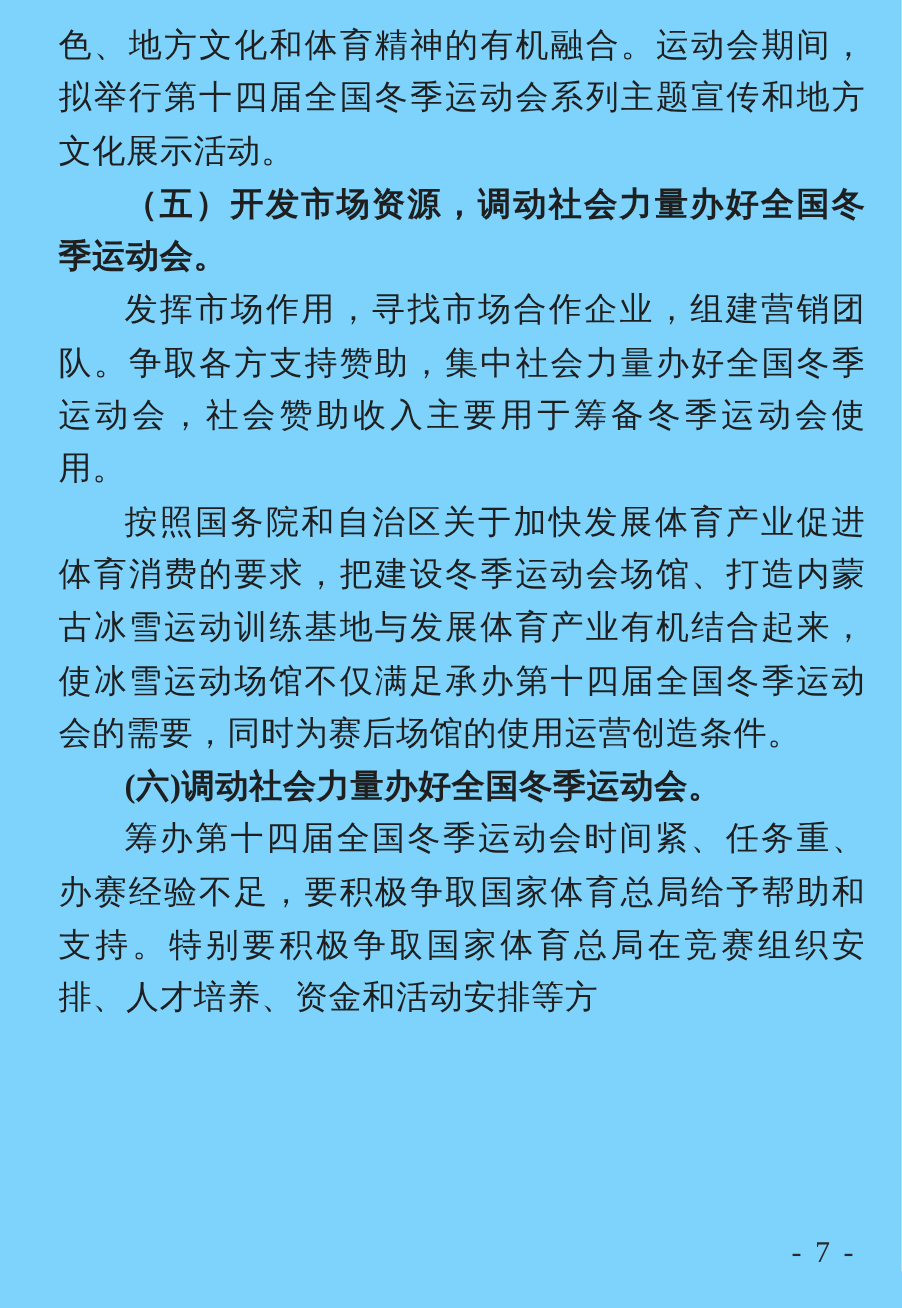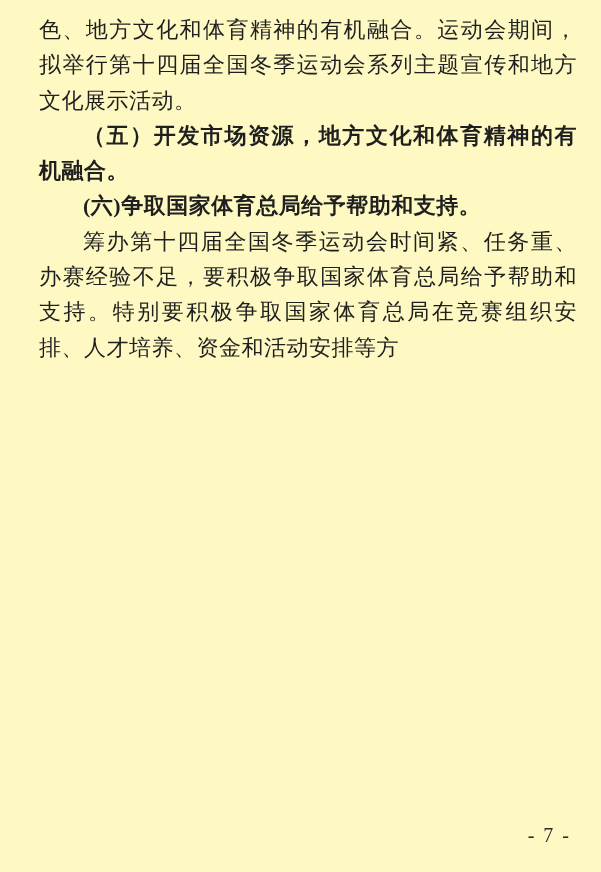--- a/index.html
+++ b/index.html
@@ -4,21 +4,21 @@
 <style>
   html, body {
     margin: 0;
     padding: 0;
     background: #e8e8e8;
   }
   .page {
     position: relative;
     width: 601px;
     height: 872px;
-    background: #fef9c3;
+    background: #7dd3fc;
     overflow: hidden;
     font-family: "Liberation Serif", "DejaVu Serif", serif;
   }
   .text-body {
     position: absolute;
     left: 39px;
     top: 12px;
     width: 538px;
     color: #1f1f1f;
     font-size: 22px;
@@ -46,18 +46,20 @@
     letter-spacing: 2px;
     font-family: "Liberation Serif", "DejaVu Serif", serif;
   }
 </style>
 </head>
 <body>
 
 <div class="page">
   <div class="text-body">
       <p class="para body">色、地方文化和体育精神的有机融合。运动会期间，拟举行第十四届全国冬季运动会系列主题宣传和地方文化展示活动。</p>
-      <p class="para heading indent">（五）开发市场资源，地方文化和体育精神的有机融合。</p>
-      <p class="para heading indent">(六)争取国家体育总局给予帮助和支持。</p>
+      <p class="para heading indent">（五）开发市场资源，调动社会力量办好全国冬季运动会。</p>
+      <p class="para body indent">发挥市场作用，寻找市场合作企业，组建营销团队。争取各方支持赞助，集中社会力量办好全国冬季运动会，社会赞助收入主要用于筹备冬季运动会使用。</p>
+      <p class="para body indent">按照国务院和自治区关于加快发展体育产业促进体育消费的要求，把建设冬季运动会场馆、打造内蒙古冰雪运动训练基地与发展体育产业有机结合起来，使冰雪运动场馆不仅满足承办第十四届全国冬季运动会的需要，同时为赛后场馆的使用运营创造条件。</p>
+      <p class="para heading indent">(六)调动社会力量办好全国冬季运动会。</p>
       <p class="para body indent">筹办第十四届全国冬季运动会时间紧、任务重、办赛经验不足，要积极争取国家体育总局给予帮助和支持。特别要积极争取国家体育总局在竞赛组织安排、人才培养、资金和活动安排等方</p>
     </div>
   <div class="page-number">- 7 -</div>
 </div>
 
 </body></html>

